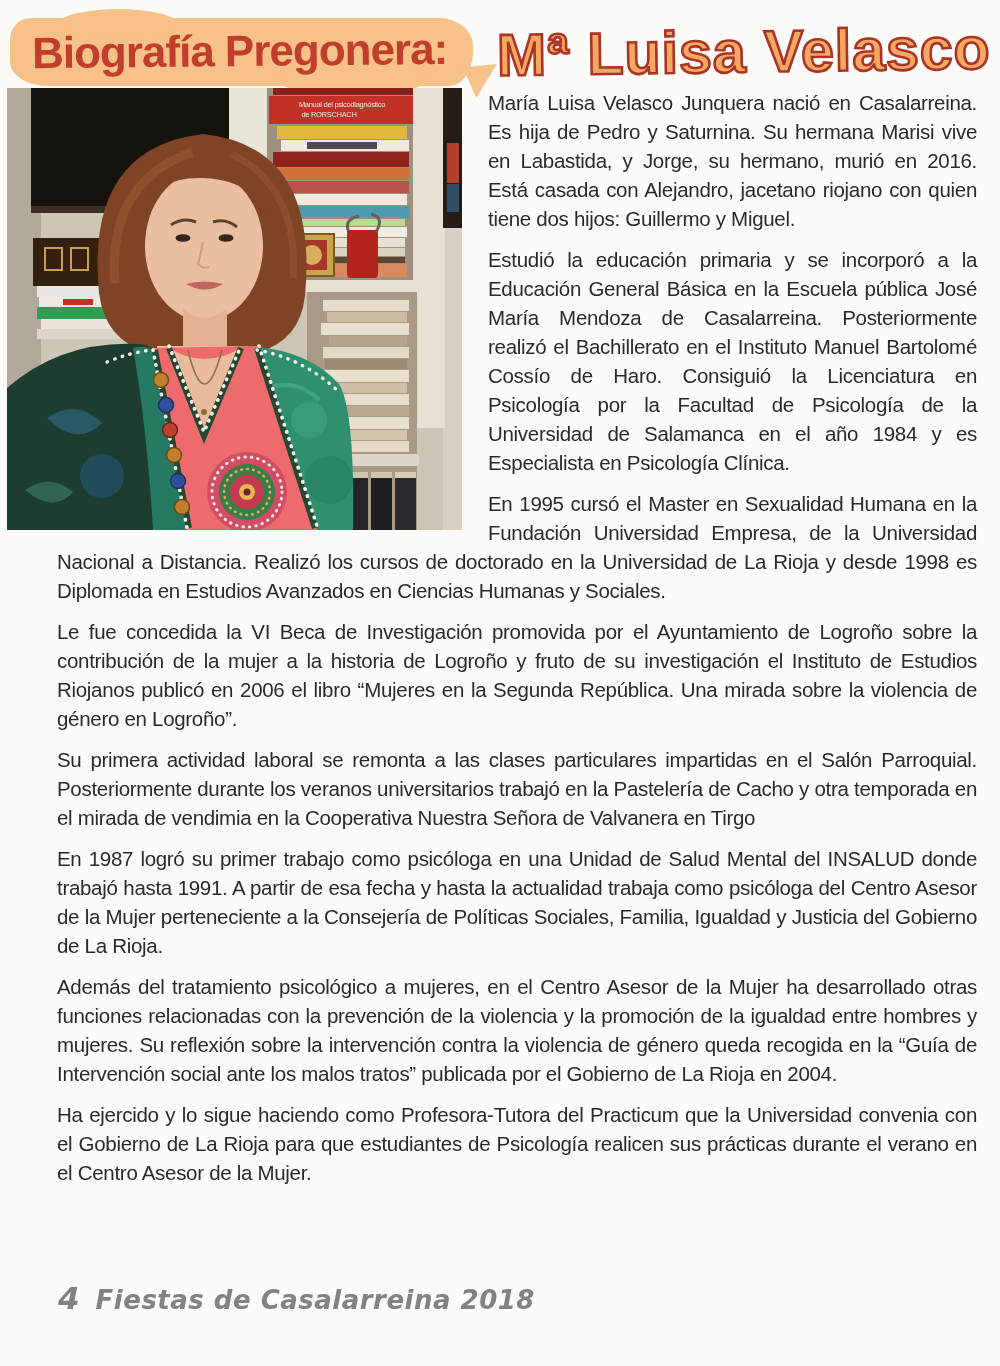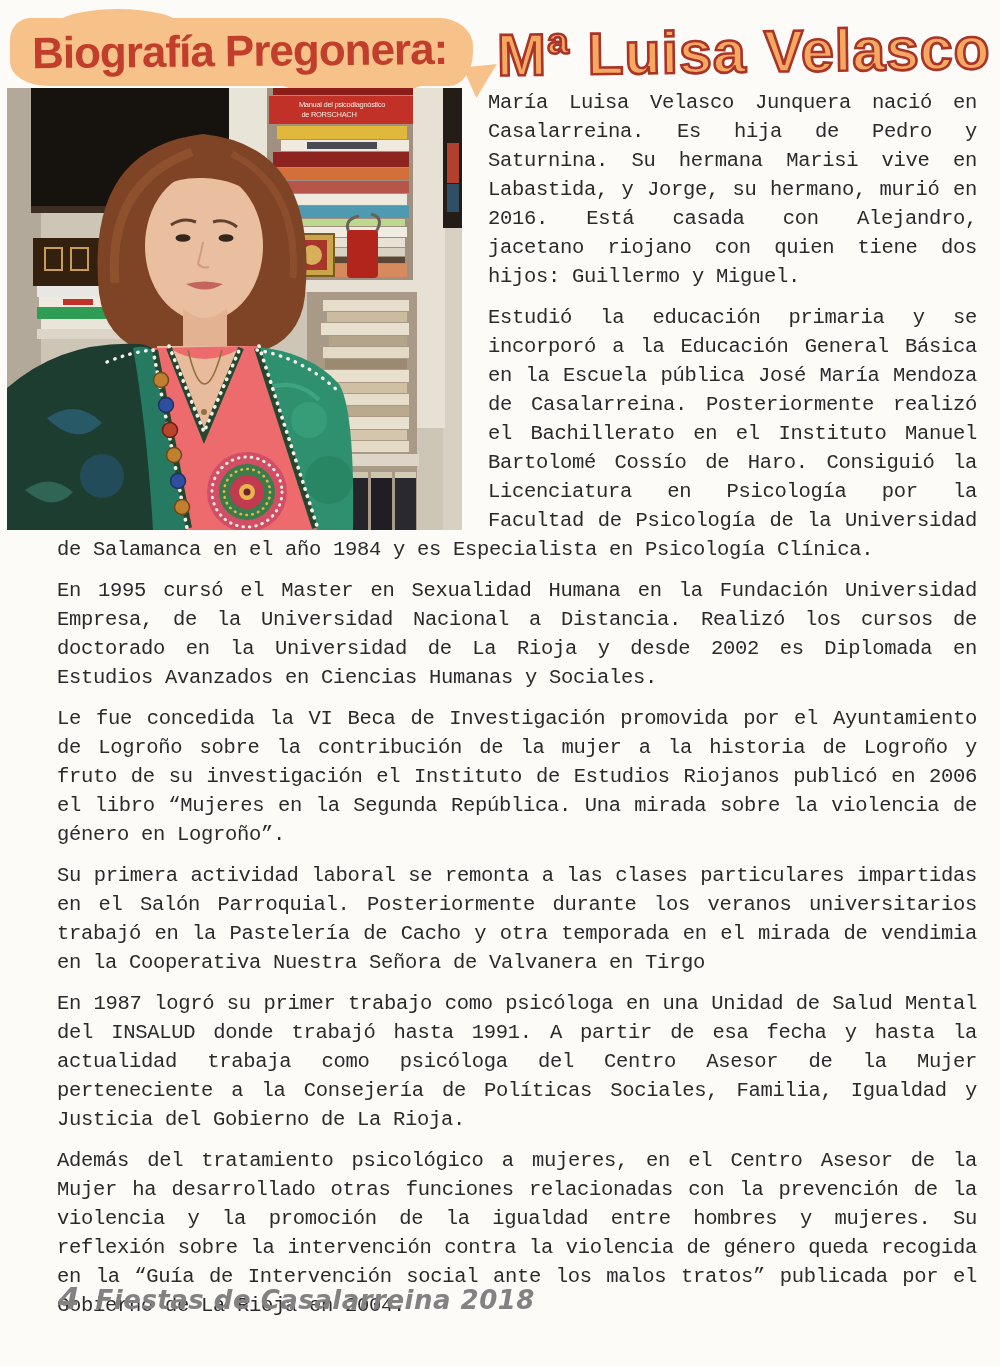--- a/index.html
+++ b/index.html
@@ -41,21 +41,21 @@
     -webkit-text-stroke:2.6px #a93427;
     letter-spacing:1px; transform:rotate(-0.8deg); display:inline-block;
   }
 
   
   .article {
     position:absolute; top:88px; left:57px; width:921px;
     font-size:20.5px; line-height:29px; letter-spacing:-0.3px;
     text-align:justify;
   }
-  .article p { margin:0 1px 12px 0;font-family:Liberation Mono, monospace; }
+  .article p { margin:0 1px 12px 0; }
   .photo {
     float:left; width:455px; height:421px;
     margin:0 26px 24px -50px; padding:0;
   }
   .photo svg { display:block; }
 
   
   .footer {
     position:absolute; left:58px; top:1280px;
     color:#828282; font-family:"DejaVu Sans", sans-serif;
@@ -223,24 +223,25 @@
         <circle cx="240" cy="404" r="28" fill="#3c7c49"></circle>
         <circle cx="240" cy="404" r="23" fill="none" stroke="#e0b654" stroke-width="2.6" stroke-linecap="round" stroke-dasharray="0.5 5.5"></circle>
         <circle cx="240" cy="404" r="17" fill="#c23a50"></circle>
         <circle cx="240" cy="404" r="8" fill="#e8b64c"></circle>
         <circle cx="240" cy="404" r="3.5" fill="#70222e"></circle>
       </svg>
     </figure>
 
     <p>María Luisa Velasco Junquera nació en Casalarreina. Es hija de Pedro y Saturnina. Su hermana Marisi vive en Labastida, y Jorge, su hermano, murió en 2016. Está casada con Alejandro, jacetano riojano con quien tiene dos hijos: Guillermo y Miguel.</p>
     <p>Estudió la educación primaria y se incorporó a la Educación General Básica en la Escuela pública José María Mendoza de Casalarreina. Posteriormente realizó el Bachillerato en el Instituto Manuel Bartolomé Cossío de Haro. Consiguió la Licenciatura en Psicología por la Facultad de Psicología de la Universidad de Salamanca en el año 1984 y es Especialista en Psicología Clínica.</p>
-    <p>En 1995 cursó el Master en Sexualidad Humana en la Fundación Universidad Empresa, de la Universidad Nacional a Distancia. Realizó los cursos de doctorado en la Universidad de La Rioja y desde 2002 es Diplomada en Estudios Avanzados en Ciencias Humanas y Sociales.</p>
+    <p>En 1995 cursó el Master en Sexualidad Humana en la Fundación Universidad Empresa, de la Universidad Nacional a Distancia. Realizó los cursos de doctorado en la Universidad de La Rioja y desde 1998 es Diplomada en Estudios Avanzados en Ciencias Humanas y Sociales.</p>
     <p>Le fue concedida la VI Beca de Investigación promovida por el Ayuntamiento de Logroño sobre la contribución de la mujer a la historia de Logroño y fruto de su investigación el Instituto de Estudios Riojanos publicó en 2006 el libro “Mujeres en la Segunda República. Una mirada sobre la violencia de género en Logroño”.</p>
     <p>Su primera actividad laboral se remonta a las clases particulares impartidas en el Salón Parroquial. Posteriormente durante los veranos universitarios trabajó en la Pastelería de Cacho y otra temporada en el mirada de vendimia en la Cooperativa Nuestra Señora de Valvanera en Tirgo</p>
     <p>En 1987 logró su primer trabajo como psicóloga en una Unidad de Salud Mental del INSALUD donde trabajó hasta 1991. A partir de esa fecha y hasta la actualidad trabaja como psicóloga del Centro Asesor de la Mujer perteneciente a la Consejería de Políticas Sociales, Familia, Igualdad y Justicia del Gobierno de La Rioja.</p>
     <p>Además del tratamiento psicológico a mujeres, en el Centro Asesor de la Mujer ha desarrollado otras funciones relacionadas con la prevención de la violencia y la promoción de la igualdad entre hombres y mujeres. Su reflexión sobre la intervención contra la violencia de género queda recogida en la “Guía de Intervención social ante los malos tratos” publicada por el Gobierno de La Rioja en 2004.</p>
+    <p>Ha ejercido y lo sigue haciendo como Profesora-Tutora del Practicum que la Universidad convenia con el Gobierno de La Rioja para que estudiantes de Psicología realicen sus prácticas durante el verano en el Centro Asesor de la Mujer.</p>
   </div>
 
   <div class="footer">
     <span class="pnum">4</span><span class="plabel">Fiestas de Casalarreina 2018</span>
   </div>
 
 </div>
 
 </body></html>

